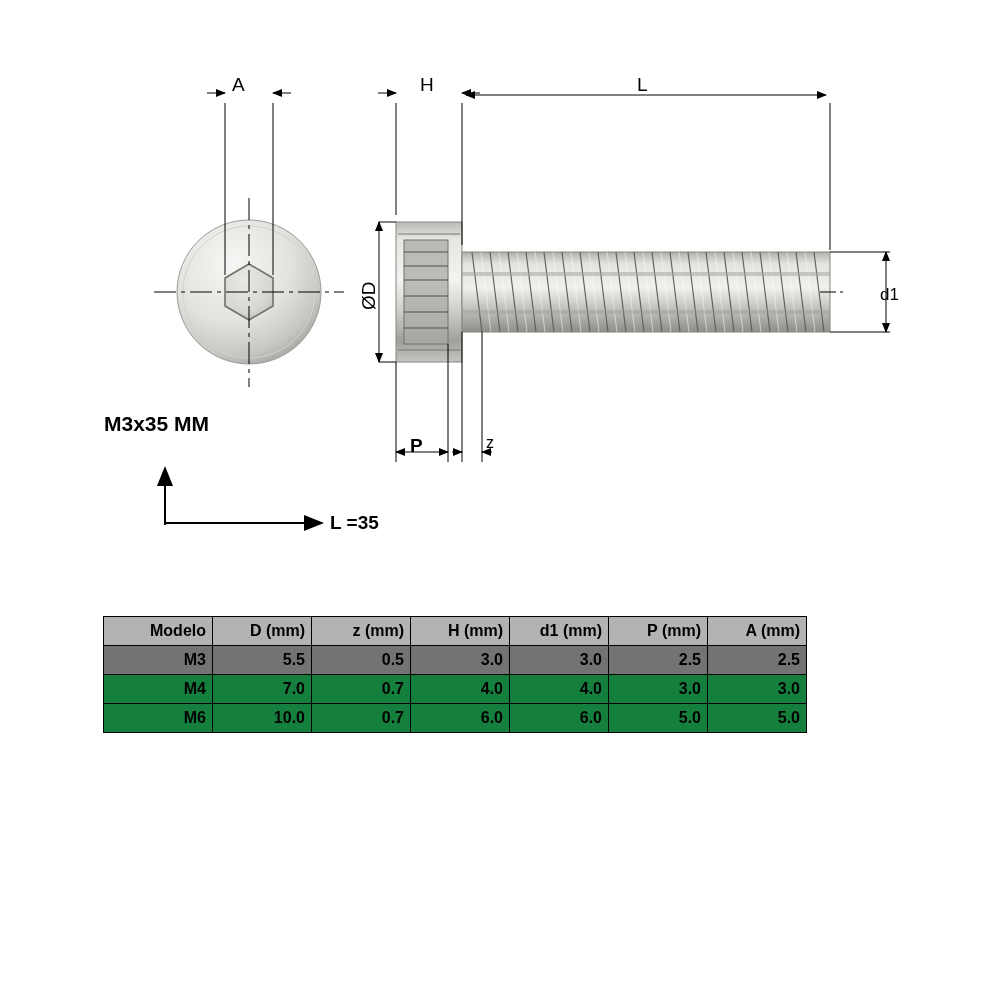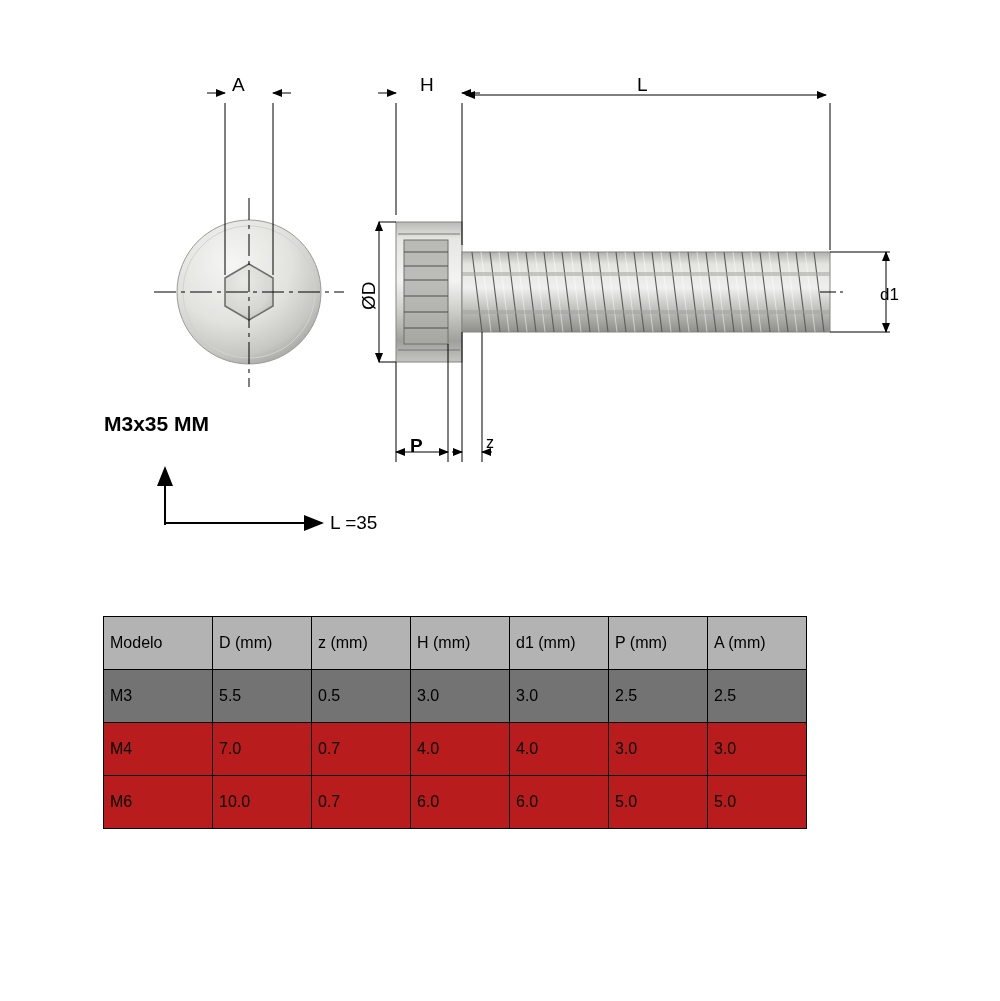--- a/index.html
+++ b/index.html
@@ -41,21 +41,21 @@
     position: absolute;
     font-family: "Liberation Sans", sans-serif;
     font-size: 21px;
     font-weight: bold;
     white-space: nowrap;
   }
   .len-label {
     position: absolute;
     font-family: "Liberation Sans", sans-serif;
     font-size: 19px;
-    font-weight: normal;
+    font-weight: bold;
     white-space: nowrap;
   }
   .vert-label {
     position: absolute;
     font-family: "Liberation Sans", sans-serif;
     font-size: 19px;
     white-space: nowrap;
     transform: rotate(-90deg);
     transform-origin: left top;
   }
@@ -64,34 +64,34 @@
   #spec-table {
     position: absolute;
     left: 103px;
     top: 616px;
     border-collapse: collapse;
     font-family: "Liberation Sans", sans-serif;
     font-size: 16px;
   }
   #spec-table th, #spec-table td {
     border: 1px solid #000000;
-    text-align: left;
+    text-align: right;
     height: 28px;
-    padding: 12px 6px;
-    font-weight: normal;
+    padding: 0 6px;
+    font-weight: bold;
   }
   #spec-table thead th {
     background: #b3b3b3;
     font-size: 16px;
   }
   #spec-table tbody tr.odd td {
     background: #737373;
   }
   #spec-table tbody tr.even td {
-    background: #b91c1c;
+    background: #15803d;
   }
   #spec-table td.model-col {
     width: 96px;
   }
   #spec-table td.data-col, #spec-table th.data-col {
     width: 86px;
   }
 </style>
 </head>
 <body>

